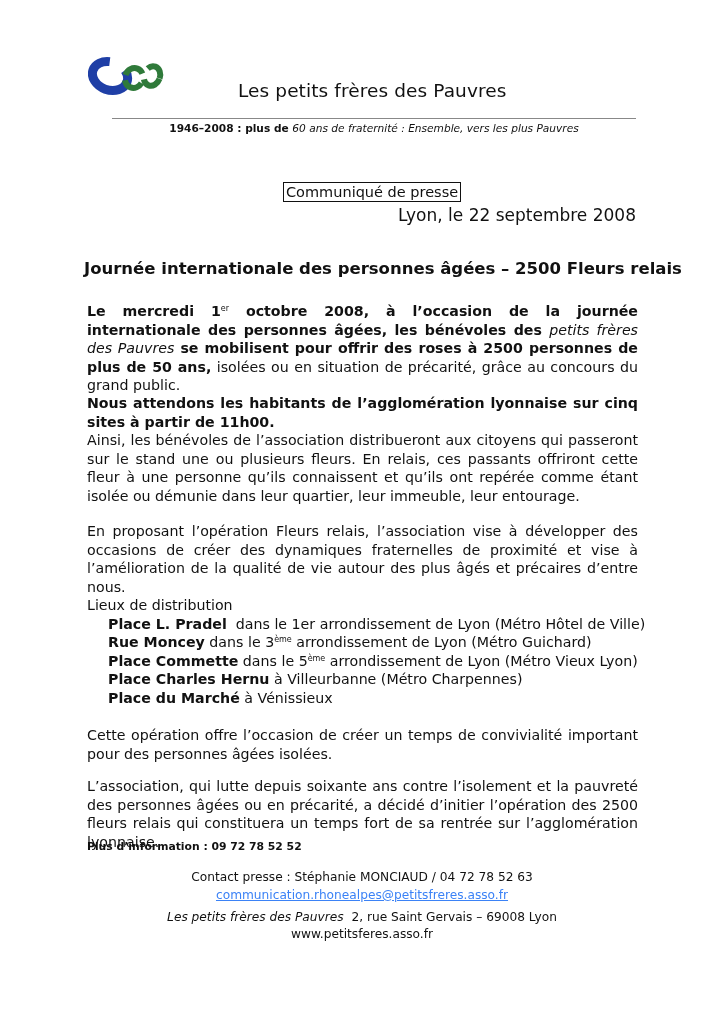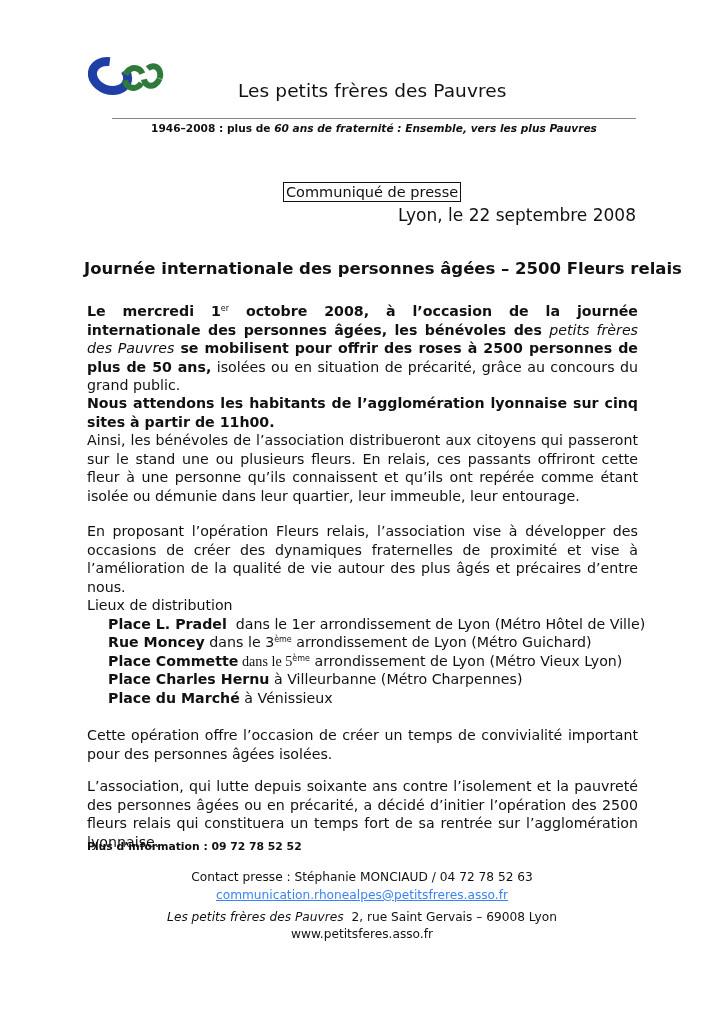--- a/index.html
+++ b/index.html
@@ -5,21 +5,21 @@
   html, body { margin: 0; padding: 0; background: #ffffff; }
   body {
     width: 724px; height: 1024px; position: relative; overflow: hidden;
     font-family: "DejaVu Sans", sans-serif; color: #111;
   }
   .abs { position: absolute; }
   .logo { left: 88px; top: 56px; width: 80px; height: 40px; }
   .org-title { left: 238px; top: 80px; font-size: 18.5px; letter-spacing: 0.1px; color: #111; white-space: nowrap; }
   .hr { left: 112px; top: 118px; width: 524px; height: 1px; background: #888; }
   .tagline { left: 112px; top: 122px; width: 524px; text-align: center; font-size: 10.6px; font-weight: bold; white-space: nowrap; }
-  .tagline i { font-weight: bold; }
+  .tagline i { font-weight: normal; }
   .press-box { left: 283px; top: 166px; border: 1px solid #111; padding: 0 2px; font-size: 14.5px; line-height: 18px; white-space: nowrap; margin-top: 16px; }
   .dateline { right: 88px; top: 205px; font-size: 17px; white-space: nowrap; }
   .headline { left: 84px; top: 259px; width: 556px; text-align: center; font-size: 16.5px; font-weight: bold; white-space: nowrap; }
   .body-text { left: 87px; width: 551px; font-size: 14.2px; line-height: 18.6px; text-align: justify; margin-top: 6px; }
   .body-text b { font-weight: bold; }
   sup { font-size: 8px; vertical-align: top; position: relative; top: -2px; }
   .p1 { top: 296px; }
   .p2 { top: 388px; }
   .p3 { top: 516px; }
   .p4 { top: 590px; }
@@ -55,21 +55,21 @@
 <div class="abs body-text p1"><b>Le mercredi 1</b><sup>er</sup><b> octobre 2008, à l’occasion de la journée internationale des personnes âgées, les bénévoles des </b><i>petits frères des Pauvres</i><b> se mobilisent pour offrir des roses à 2500 personnes de plus de 50 ans,</b><span> isolées ou en situation de précarité, grâce au concours du grand public.</span></div>
 
 <div class="abs body-text p2"><b>Nous attendons les habitants de l’agglomération lyonnaise sur cinq sites à partir de 11h00.</b><br><span>Ainsi, les bénévoles de l’association distribueront aux citoyens qui passeront sur le stand une ou plusieurs fleurs. En relais, ces passants offriront cette fleur à une personne qu’ils connaissent et qu’ils ont repérée comme étant isolée ou démunie dans leur quartier, leur  immeuble, leur entourage.</span></div>
 
 <div class="abs body-text p3">En proposant l’opération Fleurs relais, l’association vise à développer des occasions de créer des dynamiques fraternelles de proximité et vise à l’amélioration de la qualité de vie autour des plus âgés et précaires d’entre nous.</div>
 
 <div class="abs body-text p4">
   <div>Lieux de distribution</div>
   <div class="loc"><b>Place L. Pradel</b><span style="white-space: pre;">  dans le 1er arrondissement de Lyon (Métro Hôtel de Ville)</span></div>
   <div class="loc"><b>Rue Moncey</b><span style="white-space: pre;"> dans le 3</span><sup style="white-space: pre;">ème</sup><span style="white-space: pre;"> arrondissement de Lyon (Métro Guichard)</span></div>
-  <div class="loc"><b>Place  Commette</b><span style="white-space: pre; font-family: Liberation Serif, serif;"> dans le 5</span><sup style="white-space: pre;">ème</sup><span style="white-space: pre;"> arrondissement de Lyon (Métro Vieux Lyon)</span></div>
+  <div class="loc"><b>Place  Commette</b><span style="white-space: pre;"> dans le 5</span><sup style="white-space: pre;">ème</sup><span style="white-space: pre;"> arrondissement de Lyon (Métro Vieux Lyon)</span></div>
   <div class="loc"><b>Place Charles Hernu</b><span style="white-space: pre;"> à Villeurbanne (Métro Charpennes)</span></div>
   <div class="loc"><b>Place du Marché</b><span style="white-space: pre;"> à Vénissieux</span></div>
 </div>
 
 <div class="abs body-text p5">Cette opération offre l’occasion de créer un temps de convivialité important pour des personnes âgées isolées.</div>
 <div class="abs body-text p6">L’association, qui lutte depuis soixante ans contre l’isolement et la pauvreté des personnes âgées ou en précarité, a décidé d’initier l’opération des 2500 fleurs relais qui constituera un temps fort de sa rentrée sur l’agglomération lyonnaise.</div>
 
 <div class="abs more-info">Plus d’information : 09 72 78 52 52</div>
 
 <div class="abs footer f1">Contact presse : Stéphanie MONCIAUD / 04 72 78 52 63</div>

